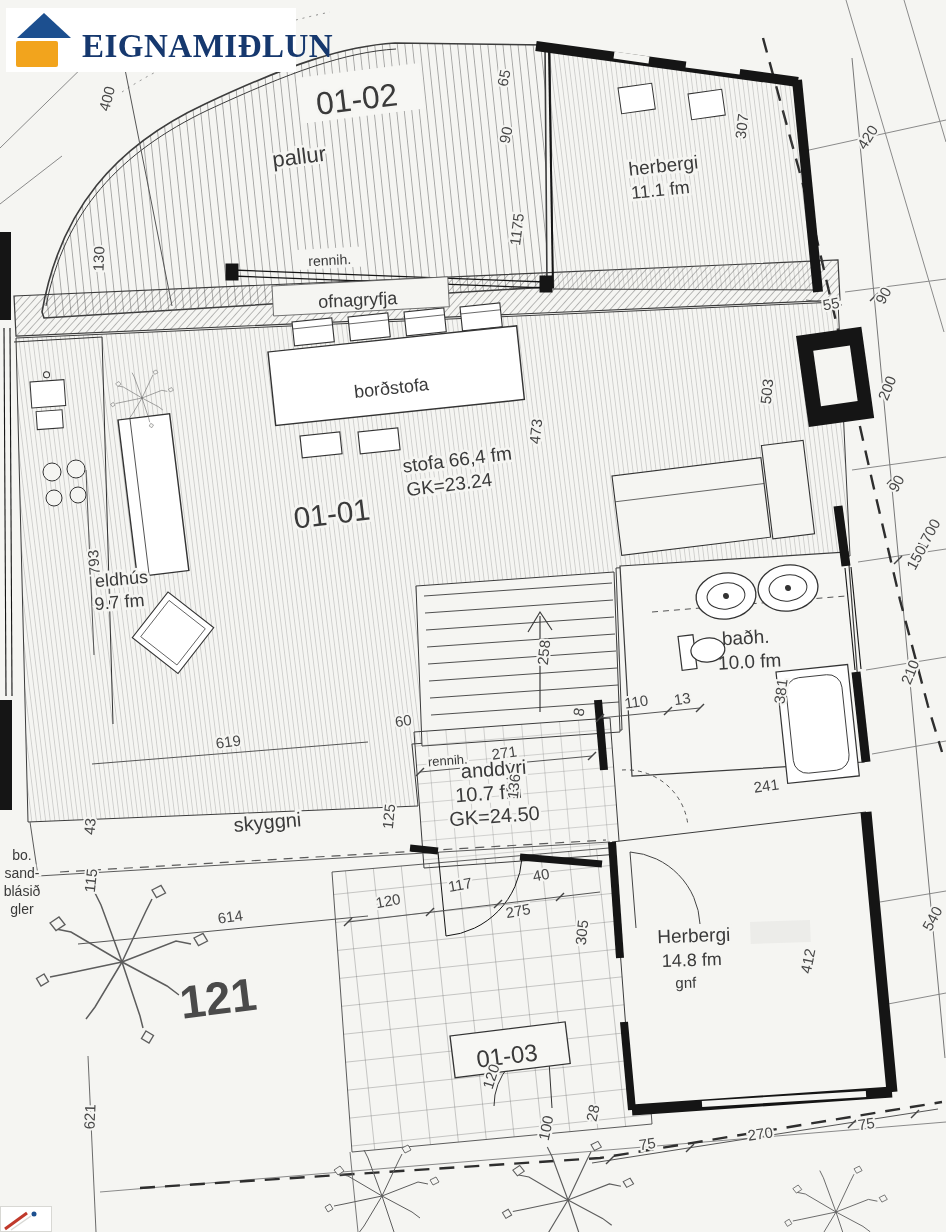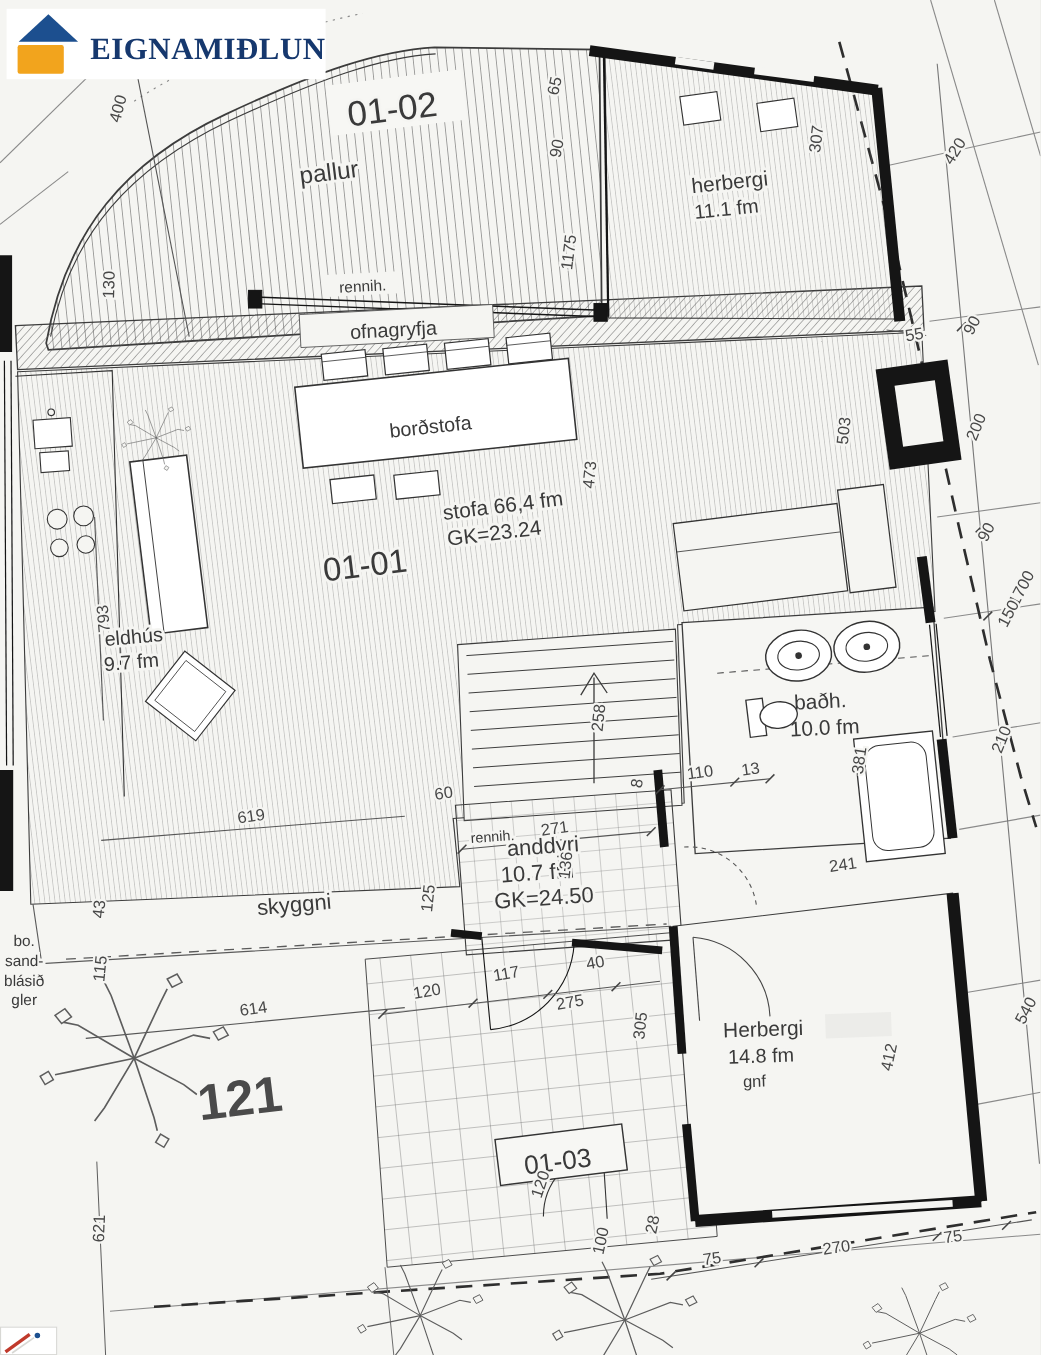--- a/index.html
+++ b/index.html
@@ -16,21 +16,21 @@
   text{text-anchor:middle;}
   
   .logo{position:absolute;left:6px;top:8px;width:290px;height:64px;background:#ffffff;
         display:flex;align-items:center;padding:3px 10px;box-sizing:border-box;gap:10px;}
   .logo-mark{position:relative;width:56px;height:54px;flex:0 0 auto;}
   .logo-roof{position:absolute;left:1px;top:0;width:0;height:0;
              border-left:27px solid transparent;border-right:27px solid transparent;
              border-bottom:25px solid #1c4f8f;}
   .logo-body{position:absolute;left:0;top:28px;width:42px;height:26px;background:#f2a41d;
              border-radius:2px;}
-  .logo-text{font-family:"Liberation Serif",serif;font-weight:bold;font-size:28px;
+  .logo-text{font-family:"Liberation Serif",serif;font-weight:bold;font-size:33px;
              color:#16386e;letter-spacing:0.5px;white-space:nowrap;margin-top:12px;}
   
   .corner-icon{position:absolute;left:0;bottom:0;width:52px;height:26px;background:#ffffff;
                border:1px solid #d8d8d4;box-sizing:border-box;}
   .corner-icon svg{position:static;}
 </style>
 </head>
 <body>
 
 <div class="page">

